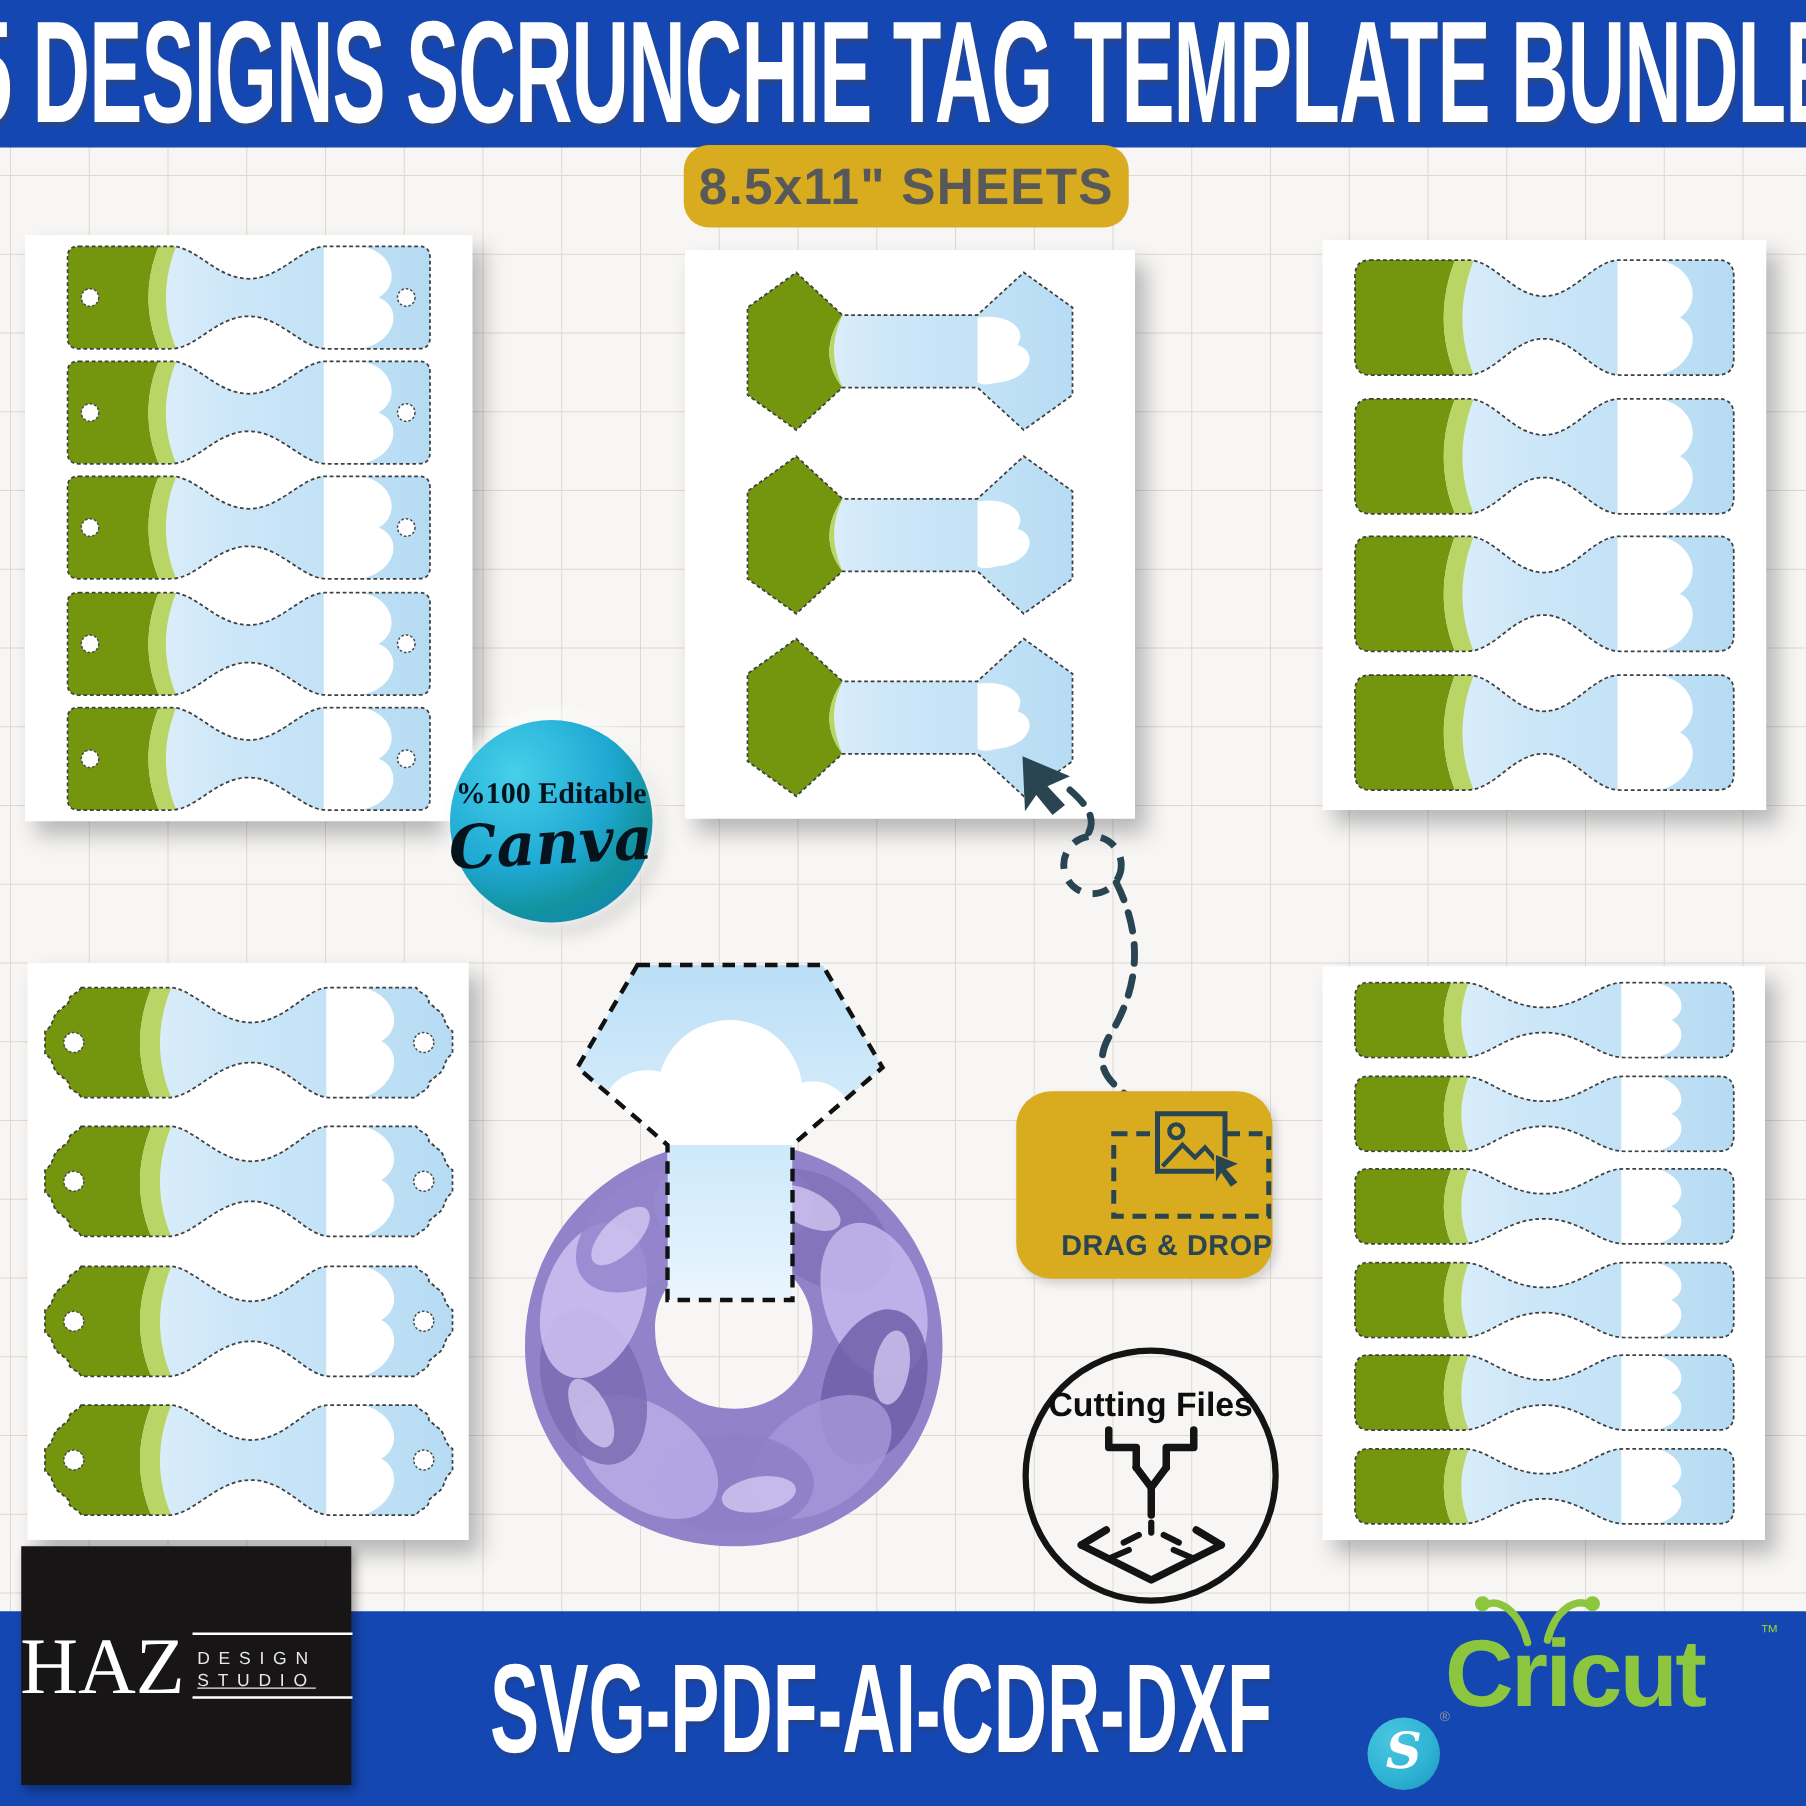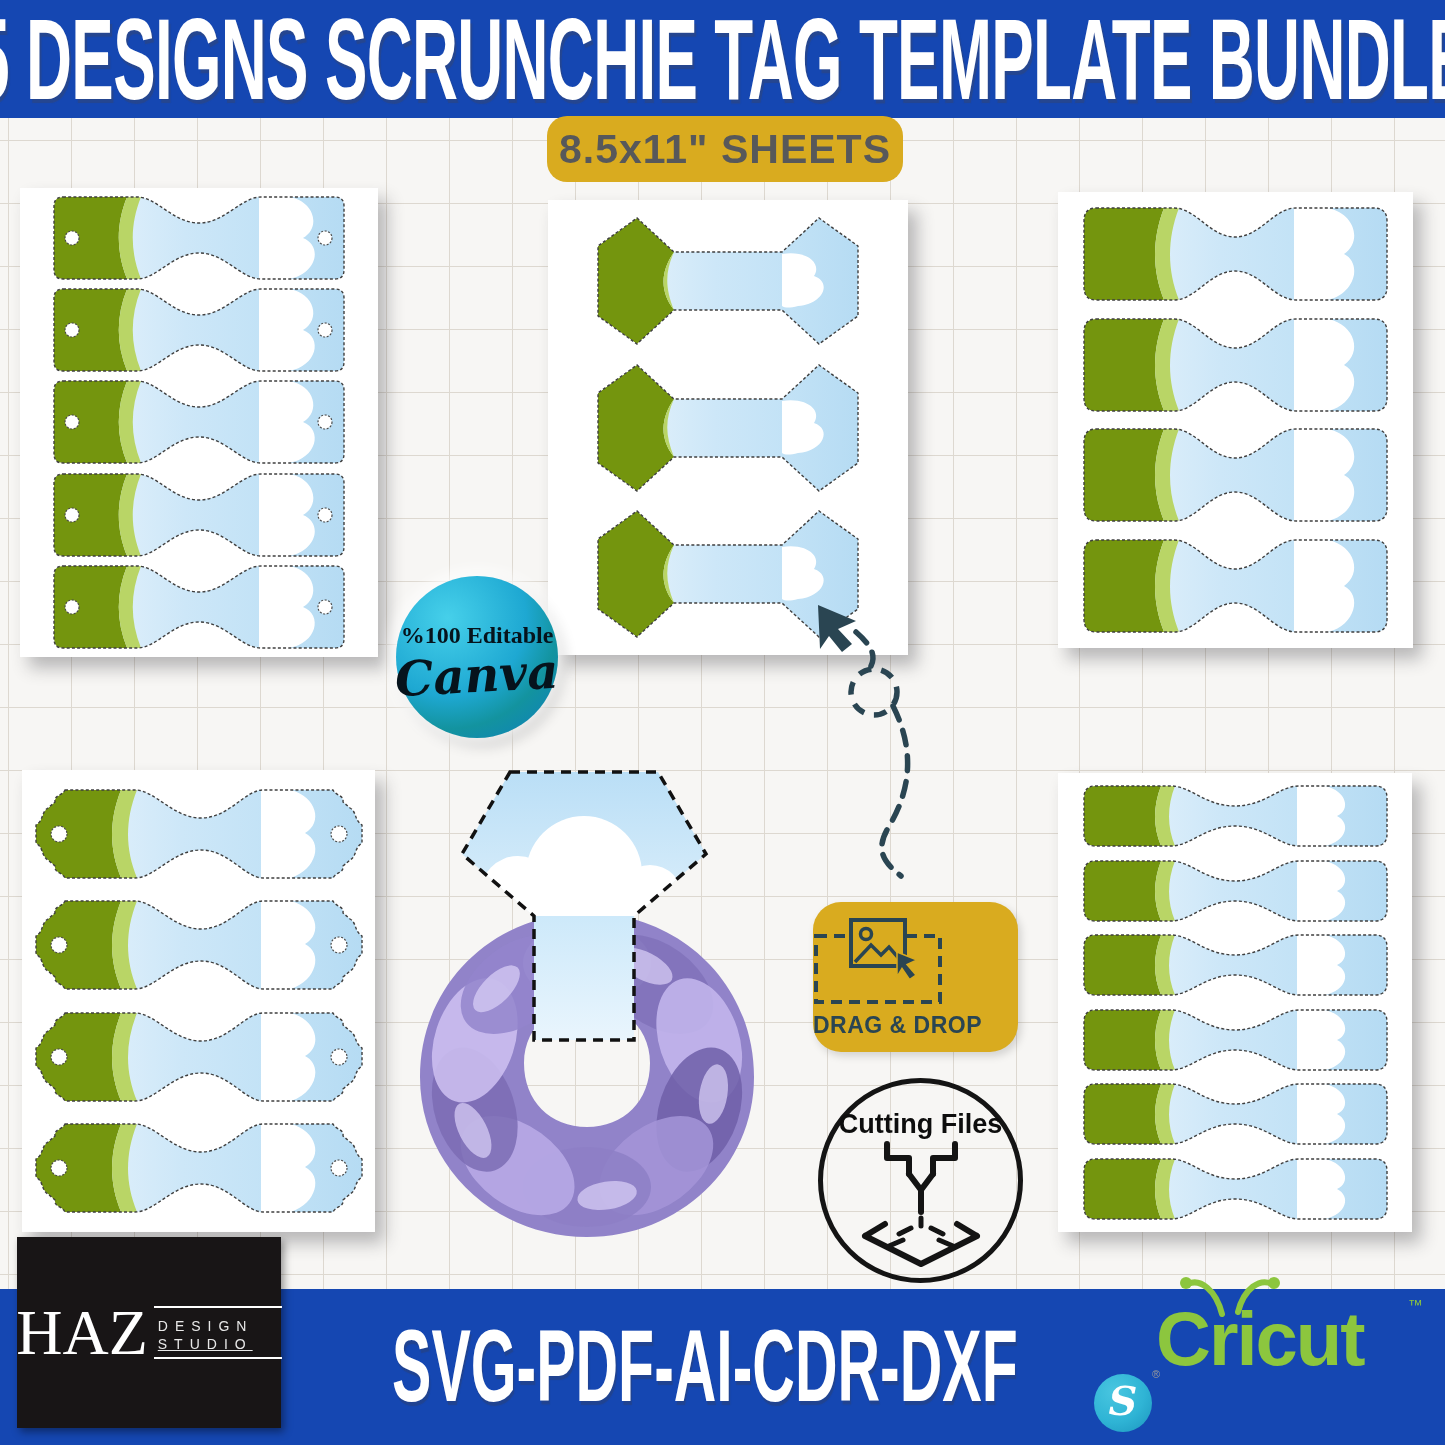--- a/index.html
+++ b/index.html
@@ -29,30 +29,30 @@
   .size-badge .t{color:var(--badge-text);font-weight:bold;font-size:41px;letter-spacing:1px;}
   
   .sheet{position:absolute;background:#fff;box-shadow:9px 11px 16px rgba(40,40,45,.3);
        display:flex;flex-direction:column;align-items:center;justify-content:space-evenly;}
   #sheet-0{left:20px;top:188px;width:358px;height:469px;}
   #sheet-1{left:548px;top:200px;width:360px;height:455px;}
   #sheet-2{left:1058px;top:192px;width:355px;height:456px;}
   #sheet-3{left:22px;top:770px;width:353px;height:462px;}
   #sheet-4{left:1058px;top:773px;width:354px;height:459px;}
   
-  .canva-badge{position:absolute;left:396px;top:576px;width:162px;height:162px;border-radius:50%;
+  .canva-badge{position:absolute;left:360px;top:576px;width:162px;height:162px;border-radius:50%;
        background:radial-gradient(circle at 32% 26%, var(--canva-cyan) 0%, #1ea8d2 48%, #13939f 68%, var(--canva-blue) 100%);
        box-shadow:0 0 16px 5px rgba(255,255,255,.95), 5px 7px 14px rgba(0,0,0,.25);
        display:flex;flex-direction:column;align-items:center;justify-content:center;color:#06131c;}
   .canva-badge .l1{font-family:"Liberation Serif","DejaVu Serif",serif;font-weight:bold;font-size:24px;margin-top:6px;}
   .canva-badge .l2{font-family:"DejaVu Serif","Liberation Serif",serif;font-style:italic;font-weight:bold;
        font-size:48px;line-height:1.0;margin-top:2px;transform:rotate(-3deg);}
   
-  .dragdrop{position:absolute;left:813px;top:902px;width:205px;height:150px;background:var(--gold);
-       border-radius:28px;display:flex;flex-direction:column;align-items:flex-start;justify-content:center;box-shadow:3px 4px 8px rgba(0,0,0,.15);}
+  .dragdrop{position:absolute;left:813px;top:873px;width:205px;height:150px;background:var(--gold);
+       border-radius:28px;display:flex;flex-direction:column;align-items:flex-end;justify-content:center;box-shadow:3px 4px 8px rgba(0,0,0,.15);}
   .dragdrop .t{color:var(--navy);font-weight:bold;font-size:23px;letter-spacing:.5px;margin-top:4px;}
   
   .cutfiles{position:absolute;left:818px;top:1078px;width:205px;height:205px;border:5px solid #141414;
        border-radius:50%;box-sizing:border-box;display:flex;flex-direction:column;align-items:center;}
   .cutfiles .t{color:#0d0d0d;font-weight:bold;font-size:27px;margin-top:26px;}
   
   .haz{position:absolute;left:17px;top:1237px;width:264px;height:191px;background:var(--haz-black);
        display:flex;align-items:center;justify-content:center;box-shadow:3px 4px 8px rgba(0,0,0,.4);}
   .haz .row{display:flex;align-items:center;}
   .haz .name{color:#fff;font-family:"Liberation Serif","DejaVu Serif",serif;font-size:64px;line-height:.9;letter-spacing:0;}

